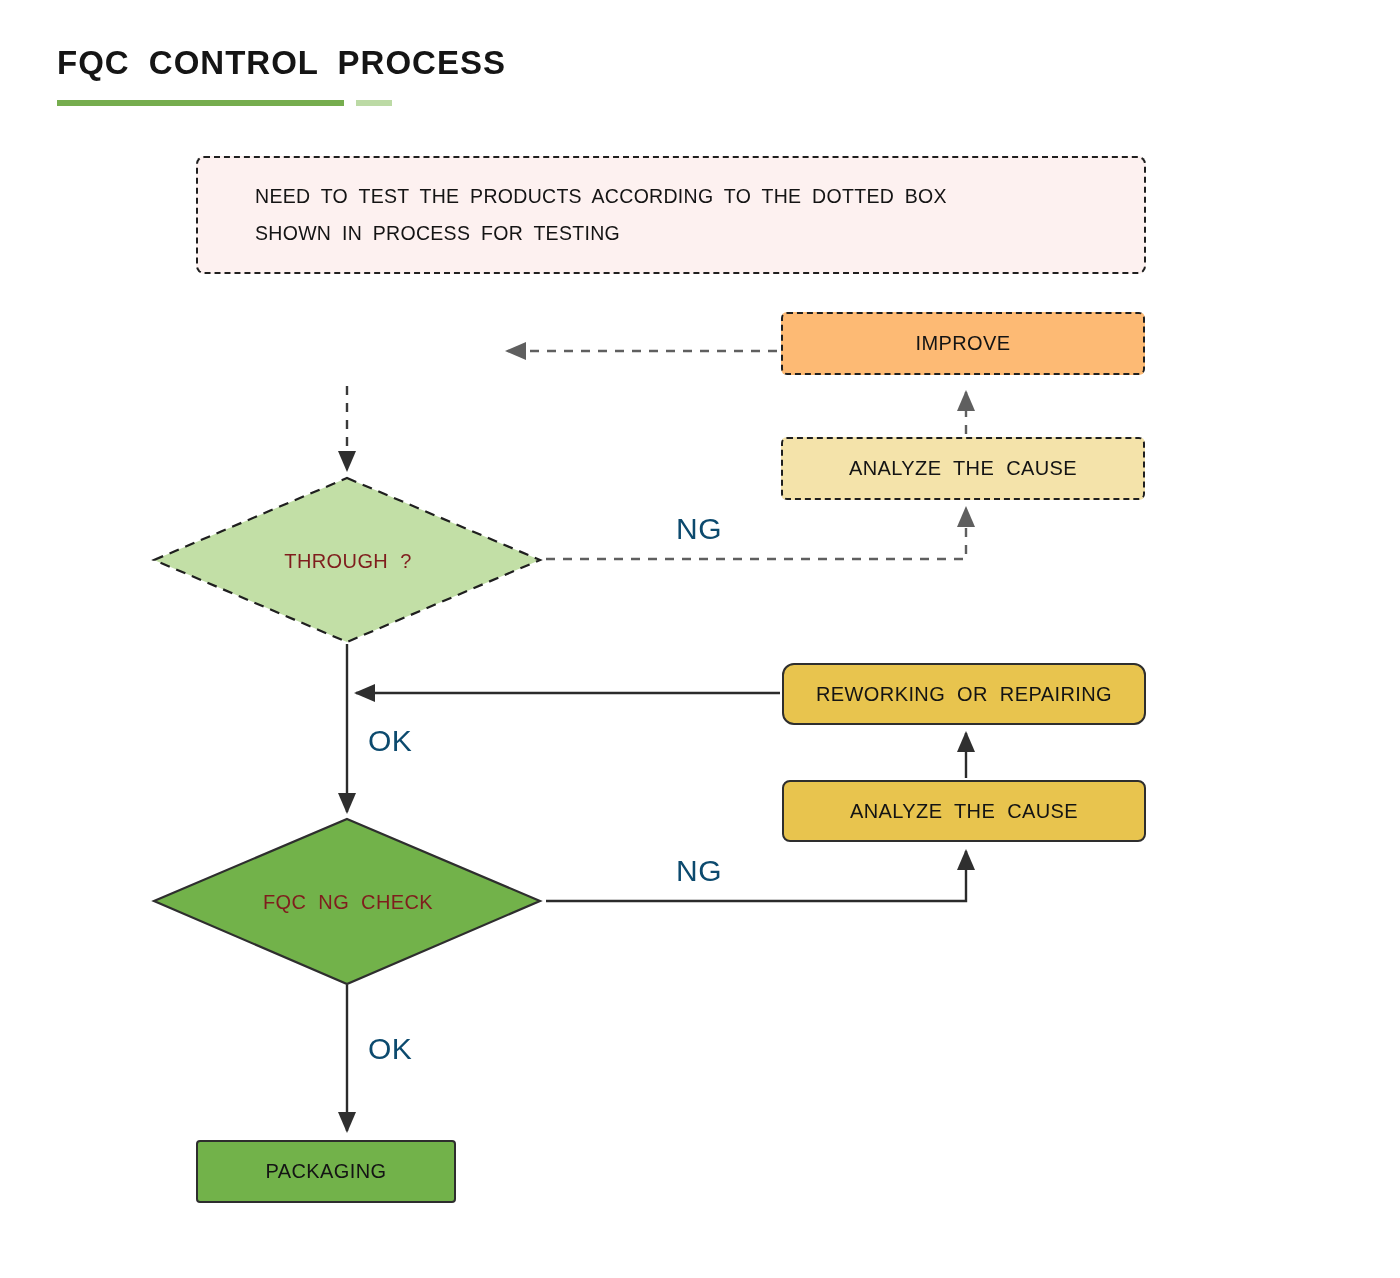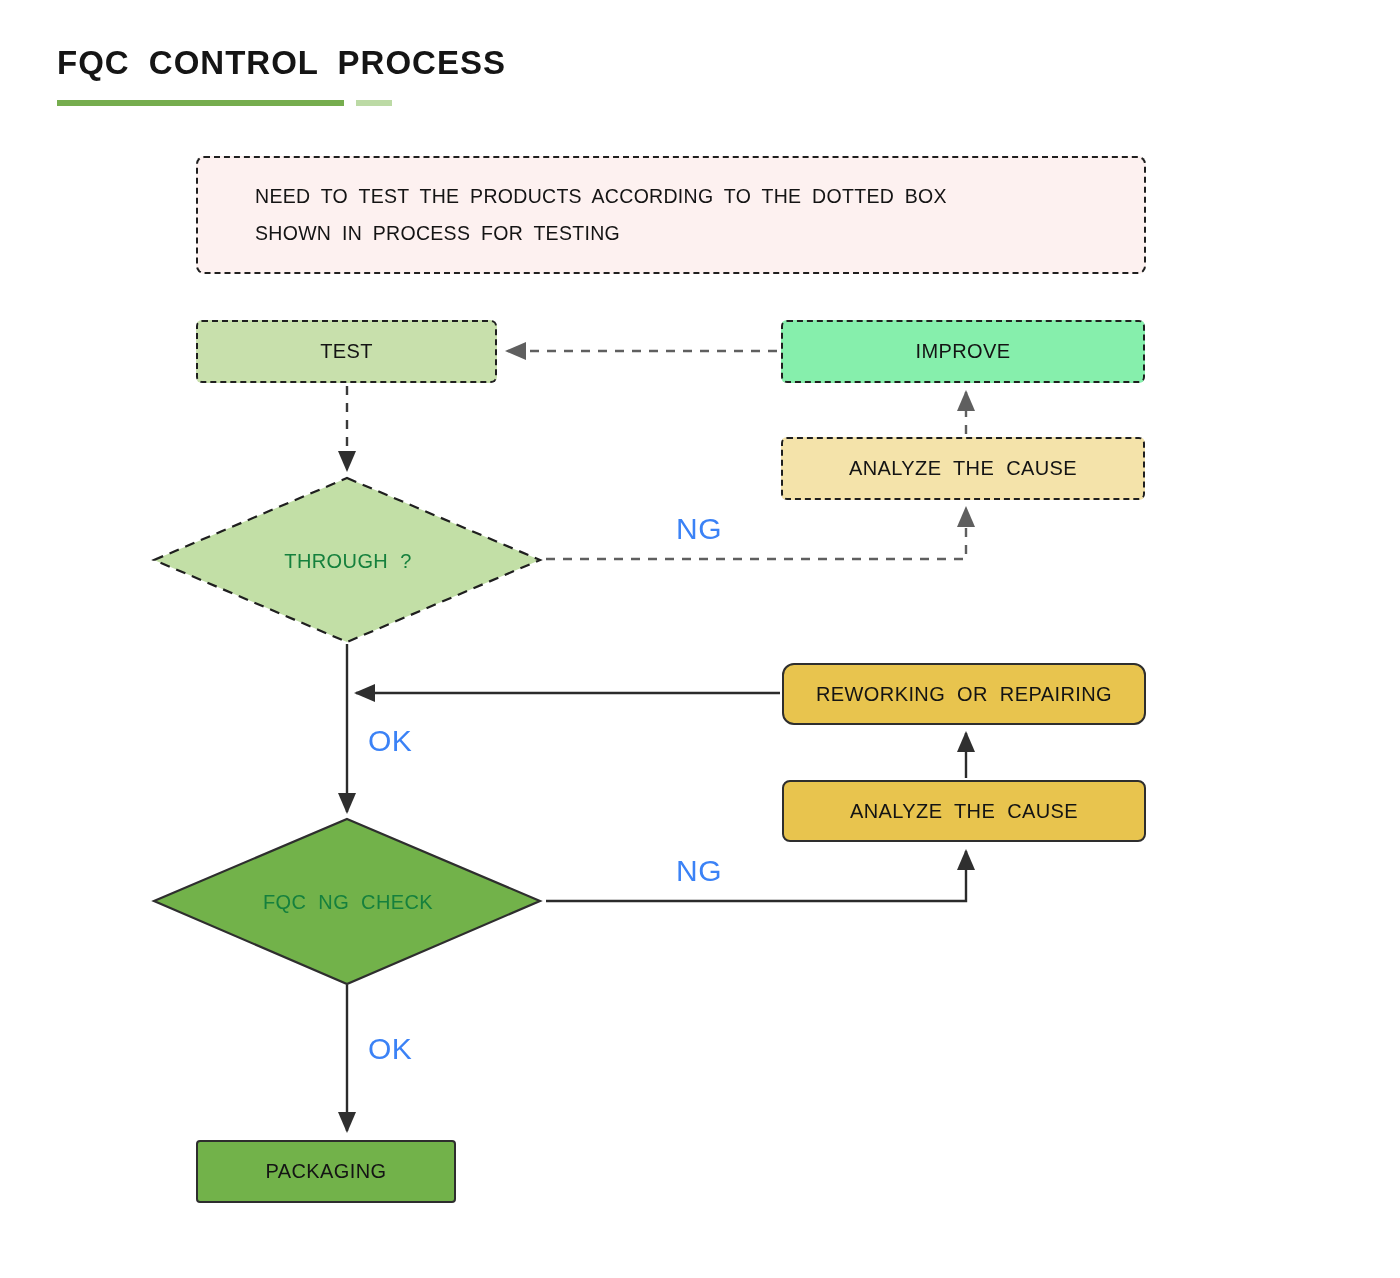--- a/index.html
+++ b/index.html
@@ -22,47 +22,47 @@
     left:196px; top:156px; width:950px; height:118px;
     background:#fdf1f0; border:2px dashed #1f1f1f; border-radius:8px;
     justify-content:flex-start; text-align:left; padding:0 170px 0 57px;
     font-size:19.5px; line-height:37px; letter-spacing:0.3px; word-spacing:5px;
   }
   .box-test {
     left:196px; top:320px; width:301px; height:63px;
     background:#c8e0ac; border:2px dashed #1f1f1f; border-radius:6px;
   }
   .box-improve {
-    left:781px; top:320px; width:364px; height:63px;
-    background:#86efac; border:2px dashed #1f1f1f; border-radius:6px;
+    left:781px; top:312px; width:364px; height:63px;
+    background:#fdba74; border:2px dashed #1f1f1f; border-radius:6px;
   }
   .box-analyze-top {
     left:781px; top:437px; width:364px; height:63px;
     background:#f4e3aa; border:2px dashed #1f1f1f; border-radius:6px;
   }
   .box-reworking {
     left:782px; top:663px; width:364px; height:62px;
     background:#e8c44e; border:2px solid #2e2e2e; border-radius:12px;
   }
   .box-analyze-bottom {
     left:782px; top:780px; width:364px; height:62px;
     background:#e8c44e; border:2px solid #2e2e2e; border-radius:8px;
   }
   .box-packaging {
     left:196px; top:1140px; width:260px; height:63px;
     background:#72b24a; border:2px solid #2e2e2e; border-radius:4px;
   }
   .diamond-label {
     position:absolute; transform:translate(-50%,-50%); white-space:nowrap;
-    font-size:20px; letter-spacing:0.4px; word-spacing:6px; color:#15803d;
+    font-size:20px; letter-spacing:0.4px; word-spacing:6px; color:#7f1d1d;
   }
   .lbl-through { left:348px; top:561px; }
   .lbl-fqc { left:348px; top:902px; }
 
-  .edge-label { position:absolute; font-size:30px; color:#3b82f6; letter-spacing:0.5px; }
+  .edge-label { position:absolute; font-size:30px; color:#0c4a6e; letter-spacing:0.5px; }
   .ng-through { left:676px; top:512px; }
   .ok-through { left:368px; top:724px; }
   .ng-fqc { left:676px; top:854px; }
   .ok-fqc { left:368px; top:1032px; }
 
   svg.layer { position:absolute; left:0; top:0; width:1400px; height:1278px; }
 </style>
 </head>
 <body>
 
@@ -94,23 +94,20 @@
   </svg>
 
   <div class="page-title">FQC CONTROL PROCESS</div>
   <div class="underline-main"></div>
   <div class="underline-tail"></div>
 
   <div class="node note-box">
     <span>NEED TO TEST THE PRODUCTS ACCORDING TO THE DOTTED BOX SHOWN IN PROCESS FOR TESTING</span>
   </div>
 
-  <div class="node box-test">
-    <span>TEST</span>
-  </div>
 
   <div class="node box-improve">
     <span>IMPROVE</span>
   </div>
 
   <div class="node box-analyze-top">
     <span>ANALYZE THE CAUSE</span>
   </div>
 
   <div class="node box-reworking">

